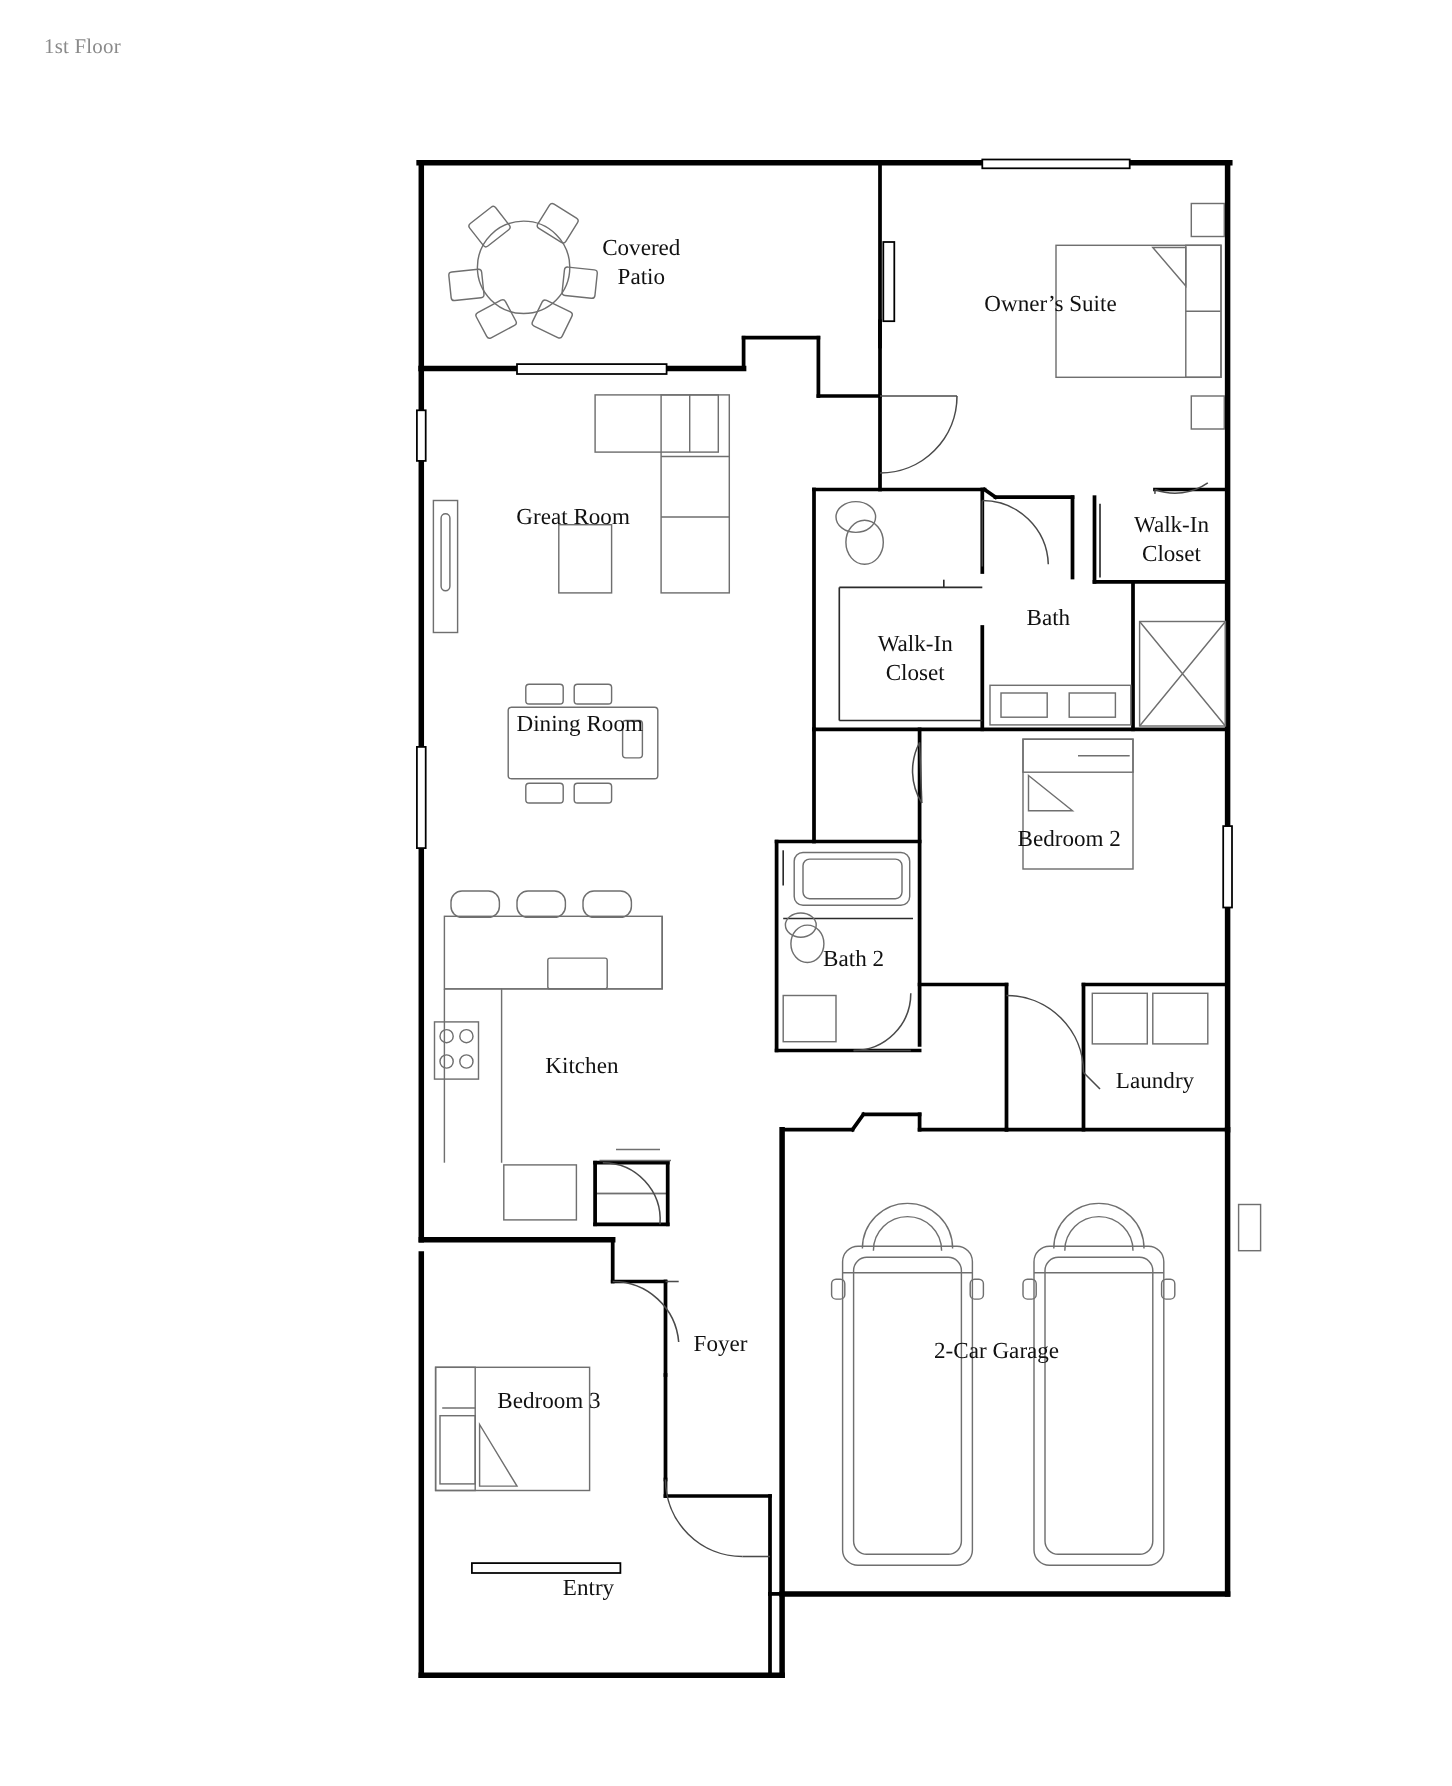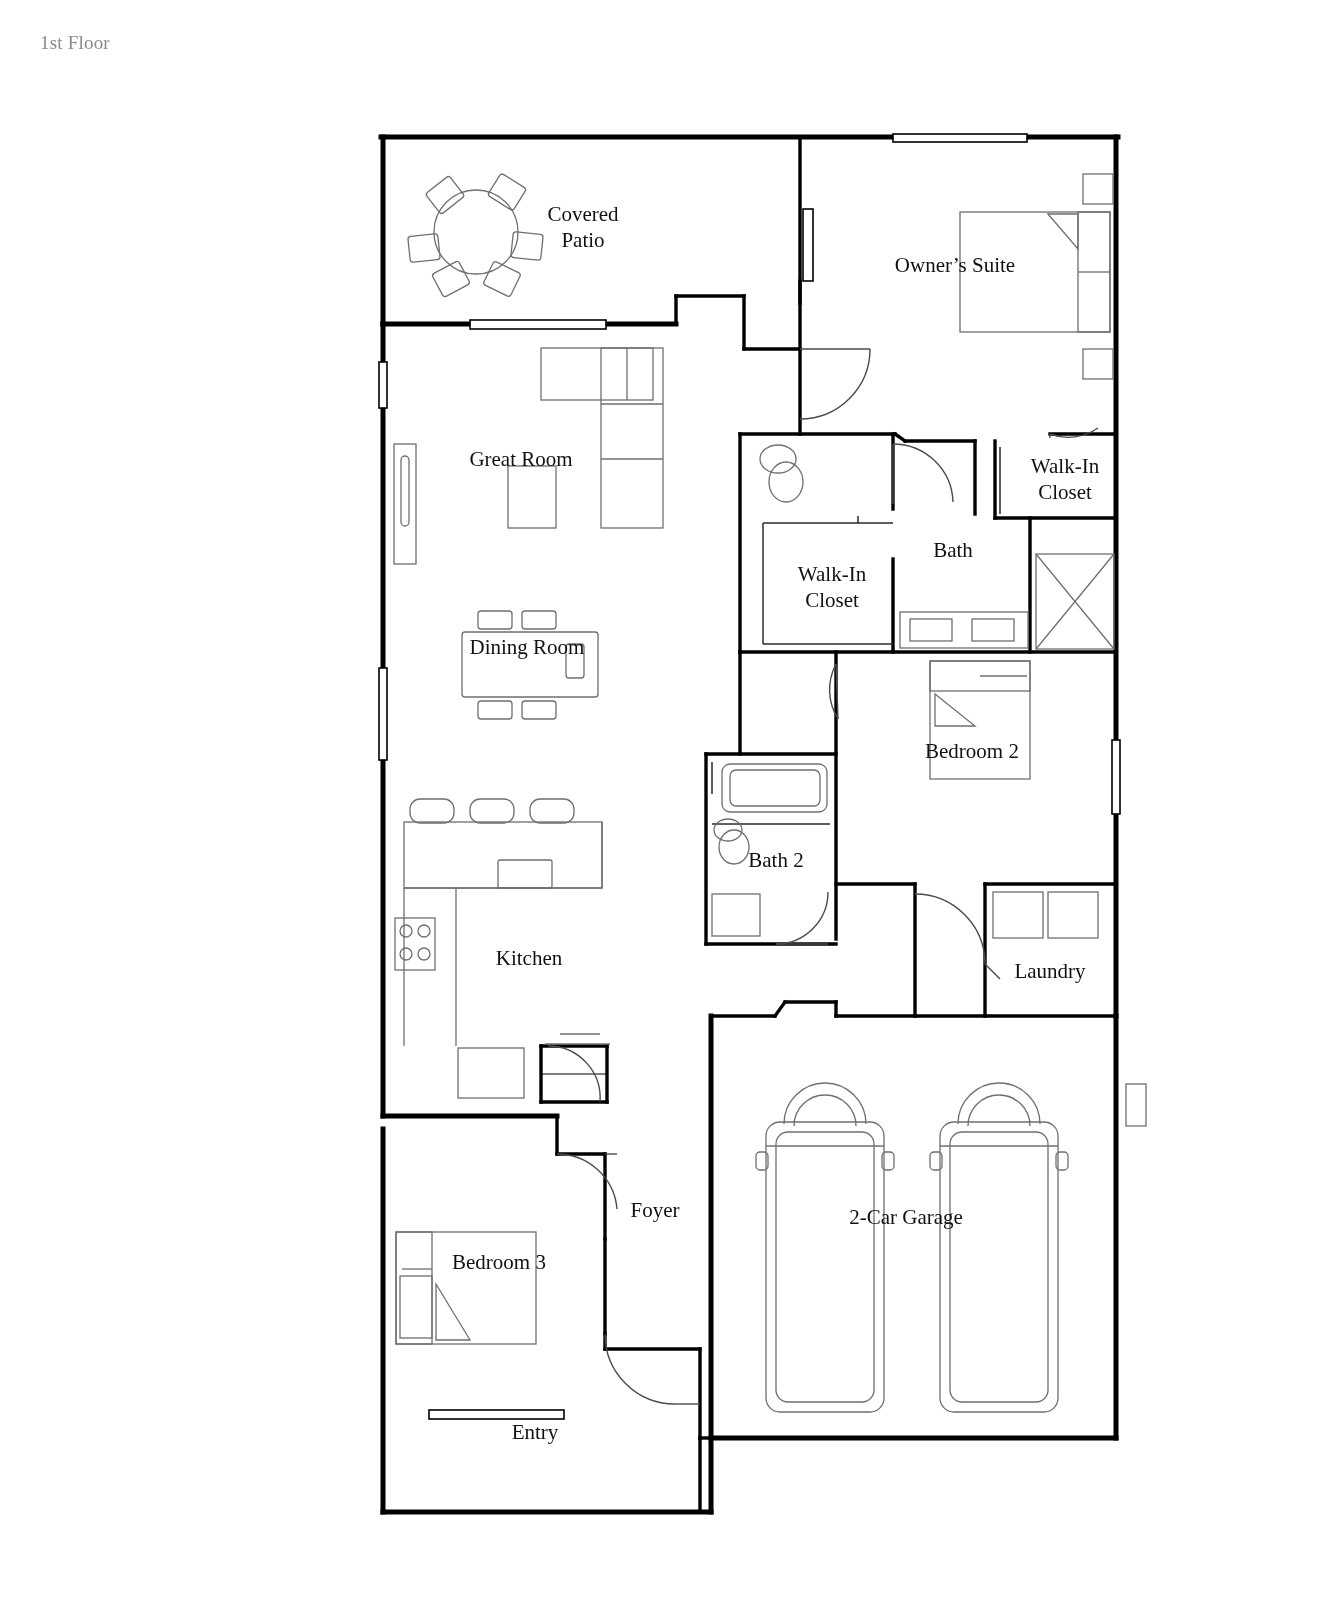--- a/index.html
+++ b/index.html
@@ -20,21 +20,21 @@
     left: 40px;
     top: 32px;
     font-family: "Liberation Serif", serif;
     font-size: 19px;
     color: #8a8a8a;
     letter-spacing: 0.2px;
   }
   #plan-wrap {
     position: absolute;
     left: 0;
-    top: 4px;
+    top: 15px;
     width: 1320px;
     height: 1164px;
   }
   svg#plan {
     display: block;
   }
   .rm-label {
     font-family: "Liberation Serif", serif;
     font-size: 21px;
     fill: #111;

